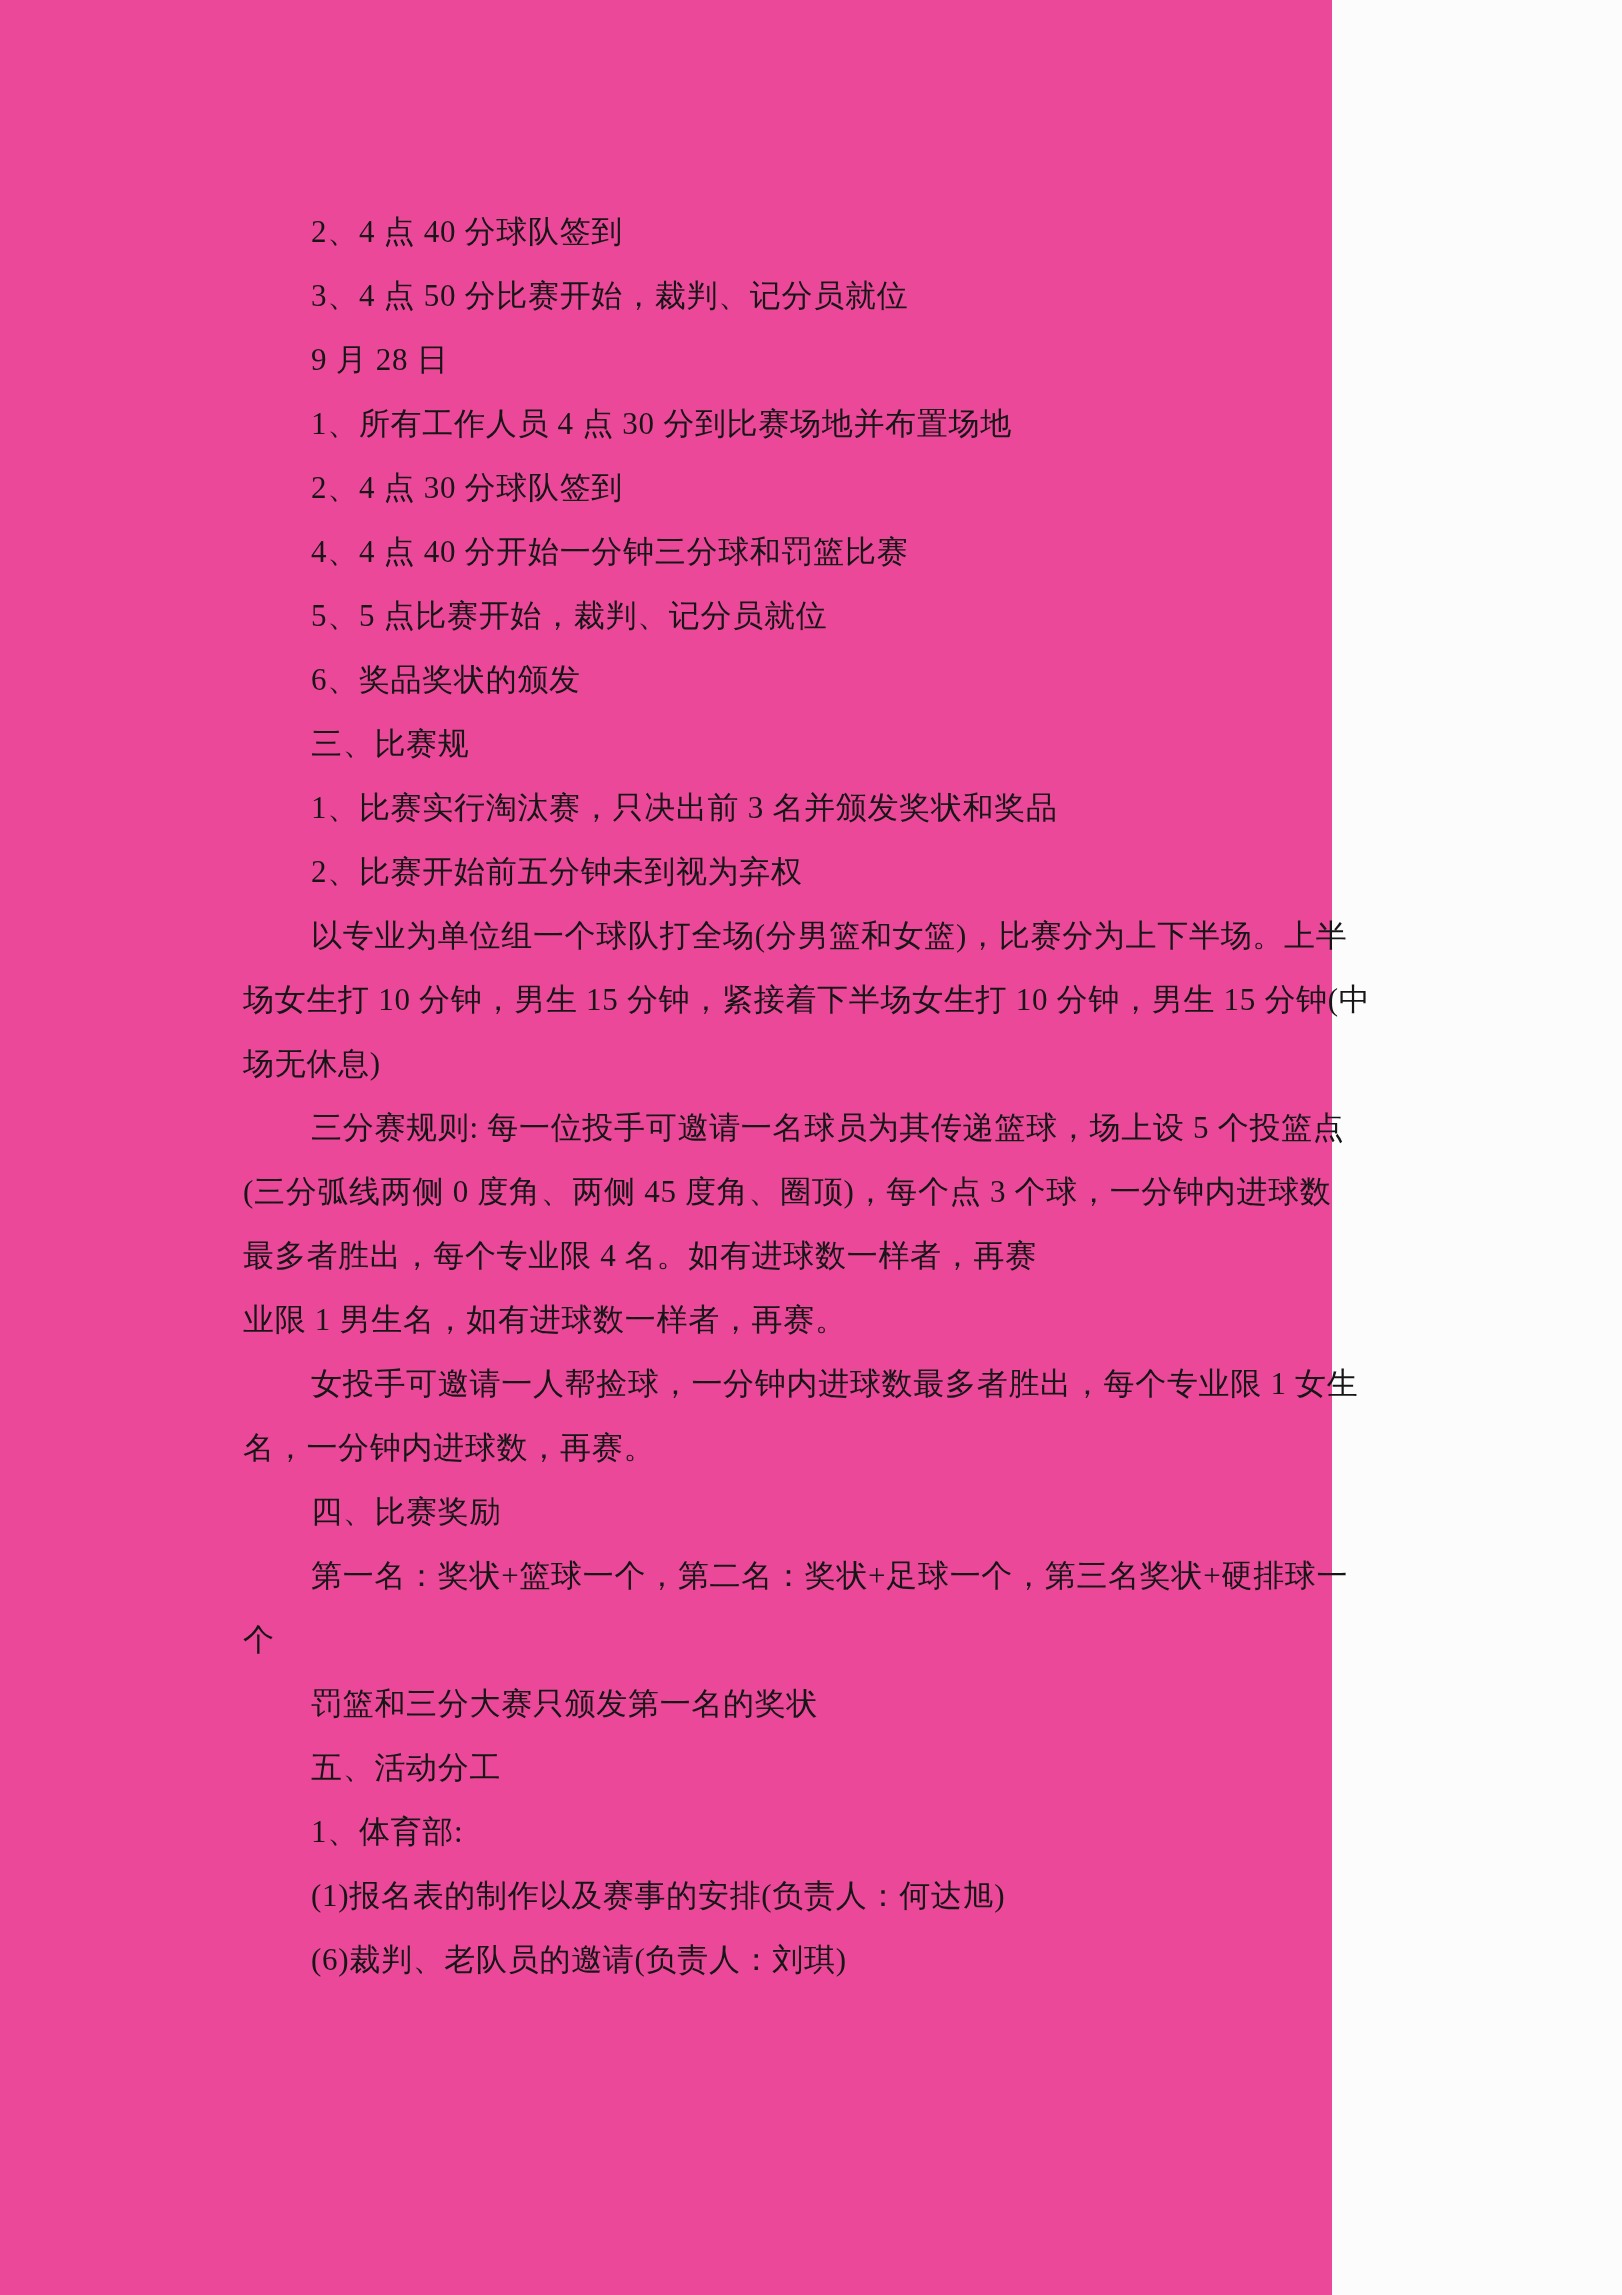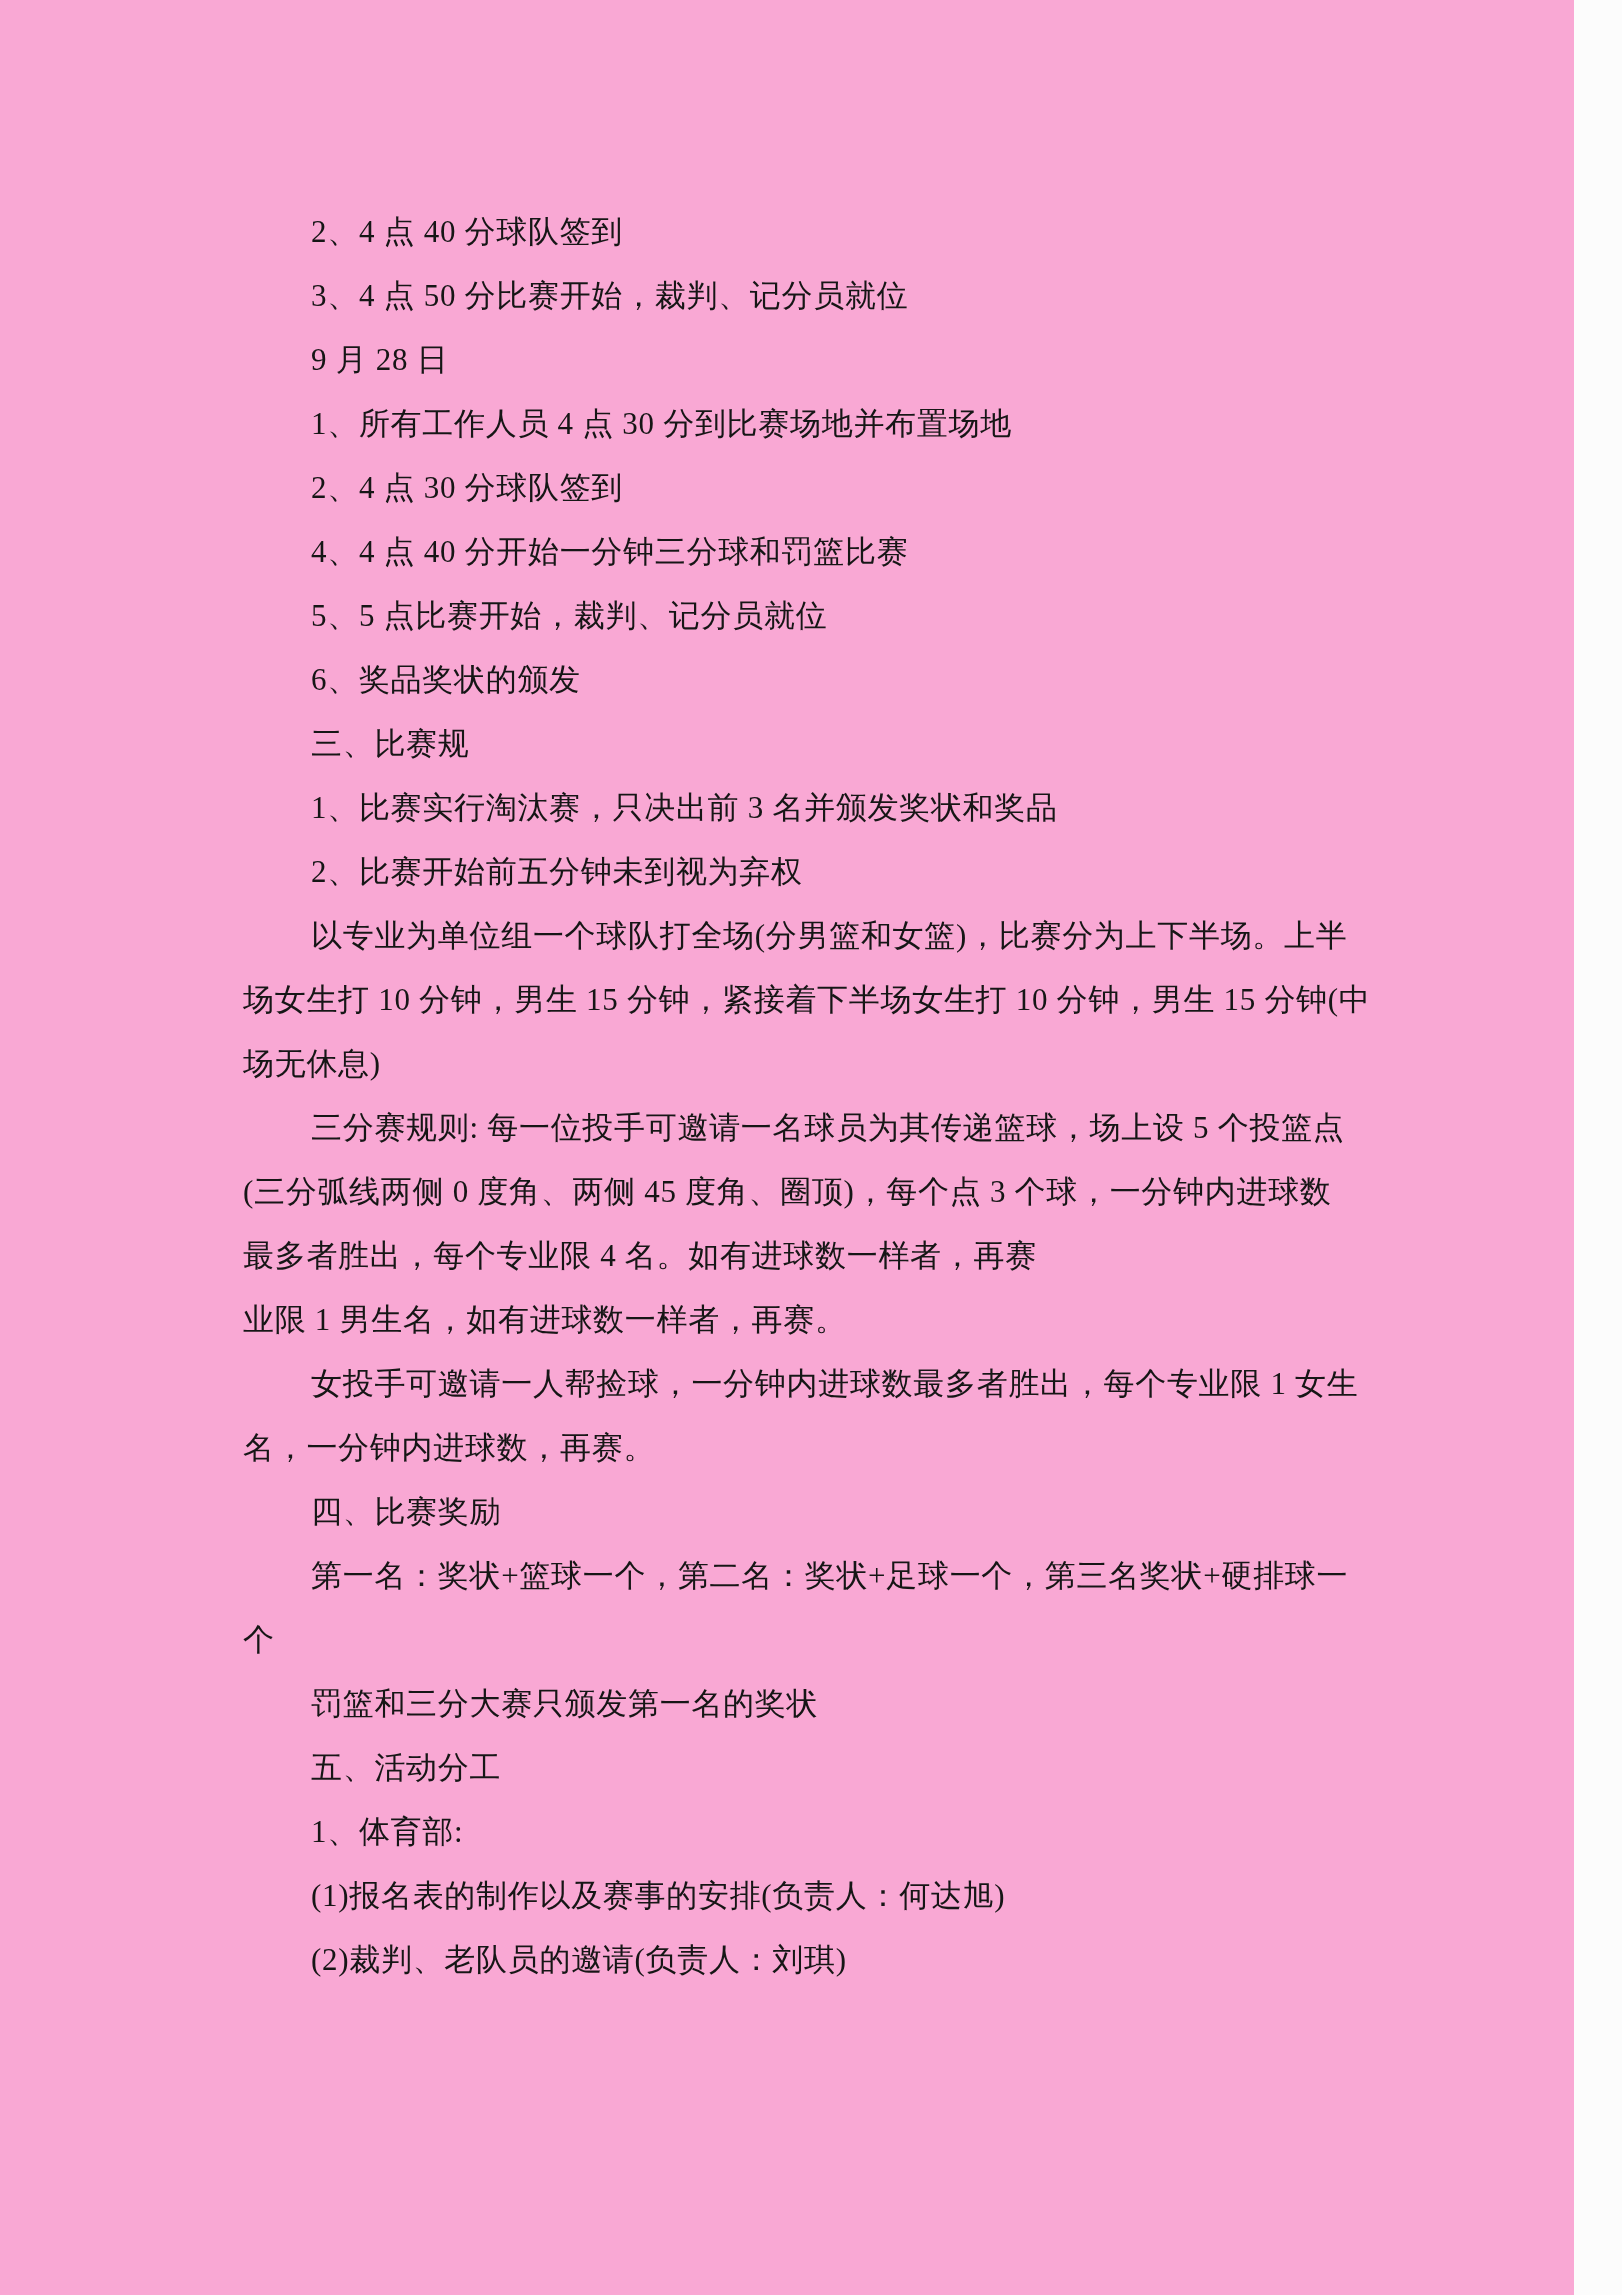--- a/index.html
+++ b/index.html
@@ -10,23 +10,23 @@
     width: 1623px;
     height: 2295px;
     background: #f7f7f7;
     position: relative;
     overflow: hidden;
   }
   .page {
     position: absolute;
     left: 0;
     top: 0;
-    width: 1574px;
+    width: 1332px;
     height: 2295px;
-    background: #f9a8d4;
+    background: #ec4899;
   }
   .doc-body {
     position: absolute;
     left: 243px;
     top: 200px;
     width: 1152px;
     font-family: "Liberation Serif", "DejaVu Serif", serif;
     color: #161616;
   }
   .line {
@@ -65,16 +65,16 @@
       <div class="line">业限 1 男生名，如有进球数一样者，再赛。</div>
       <div class="line indent">女投手可邀请一人帮捡球，一分钟内进球数最多者胜出，每个专业限 1 女生</div>
       <div class="line">名，一分钟内进球数，再赛。</div>
       <div class="line indent">四、比赛奖励</div>
       <div class="line indent">第一名：奖状+篮球一个，第二名：奖状+足球一个，第三名奖状+硬排球一</div>
       <div class="line">个</div>
       <div class="line indent">罚篮和三分大赛只颁发第一名的奖状</div>
       <div class="line indent">五、活动分工</div>
       <div class="line indent">1、体育部:</div>
       <div class="line indent">(1)报名表的制作以及赛事的安排(负责人：何达旭)</div>
-      <div class="line indent">(2)裁判、老队员的邀请(负责人：刘琪)</div>
+      <div class="line indent">(6)裁判、老队员的邀请(负责人：刘琪)</div>
     </div>
 </div>
 
 
 </body></html>

